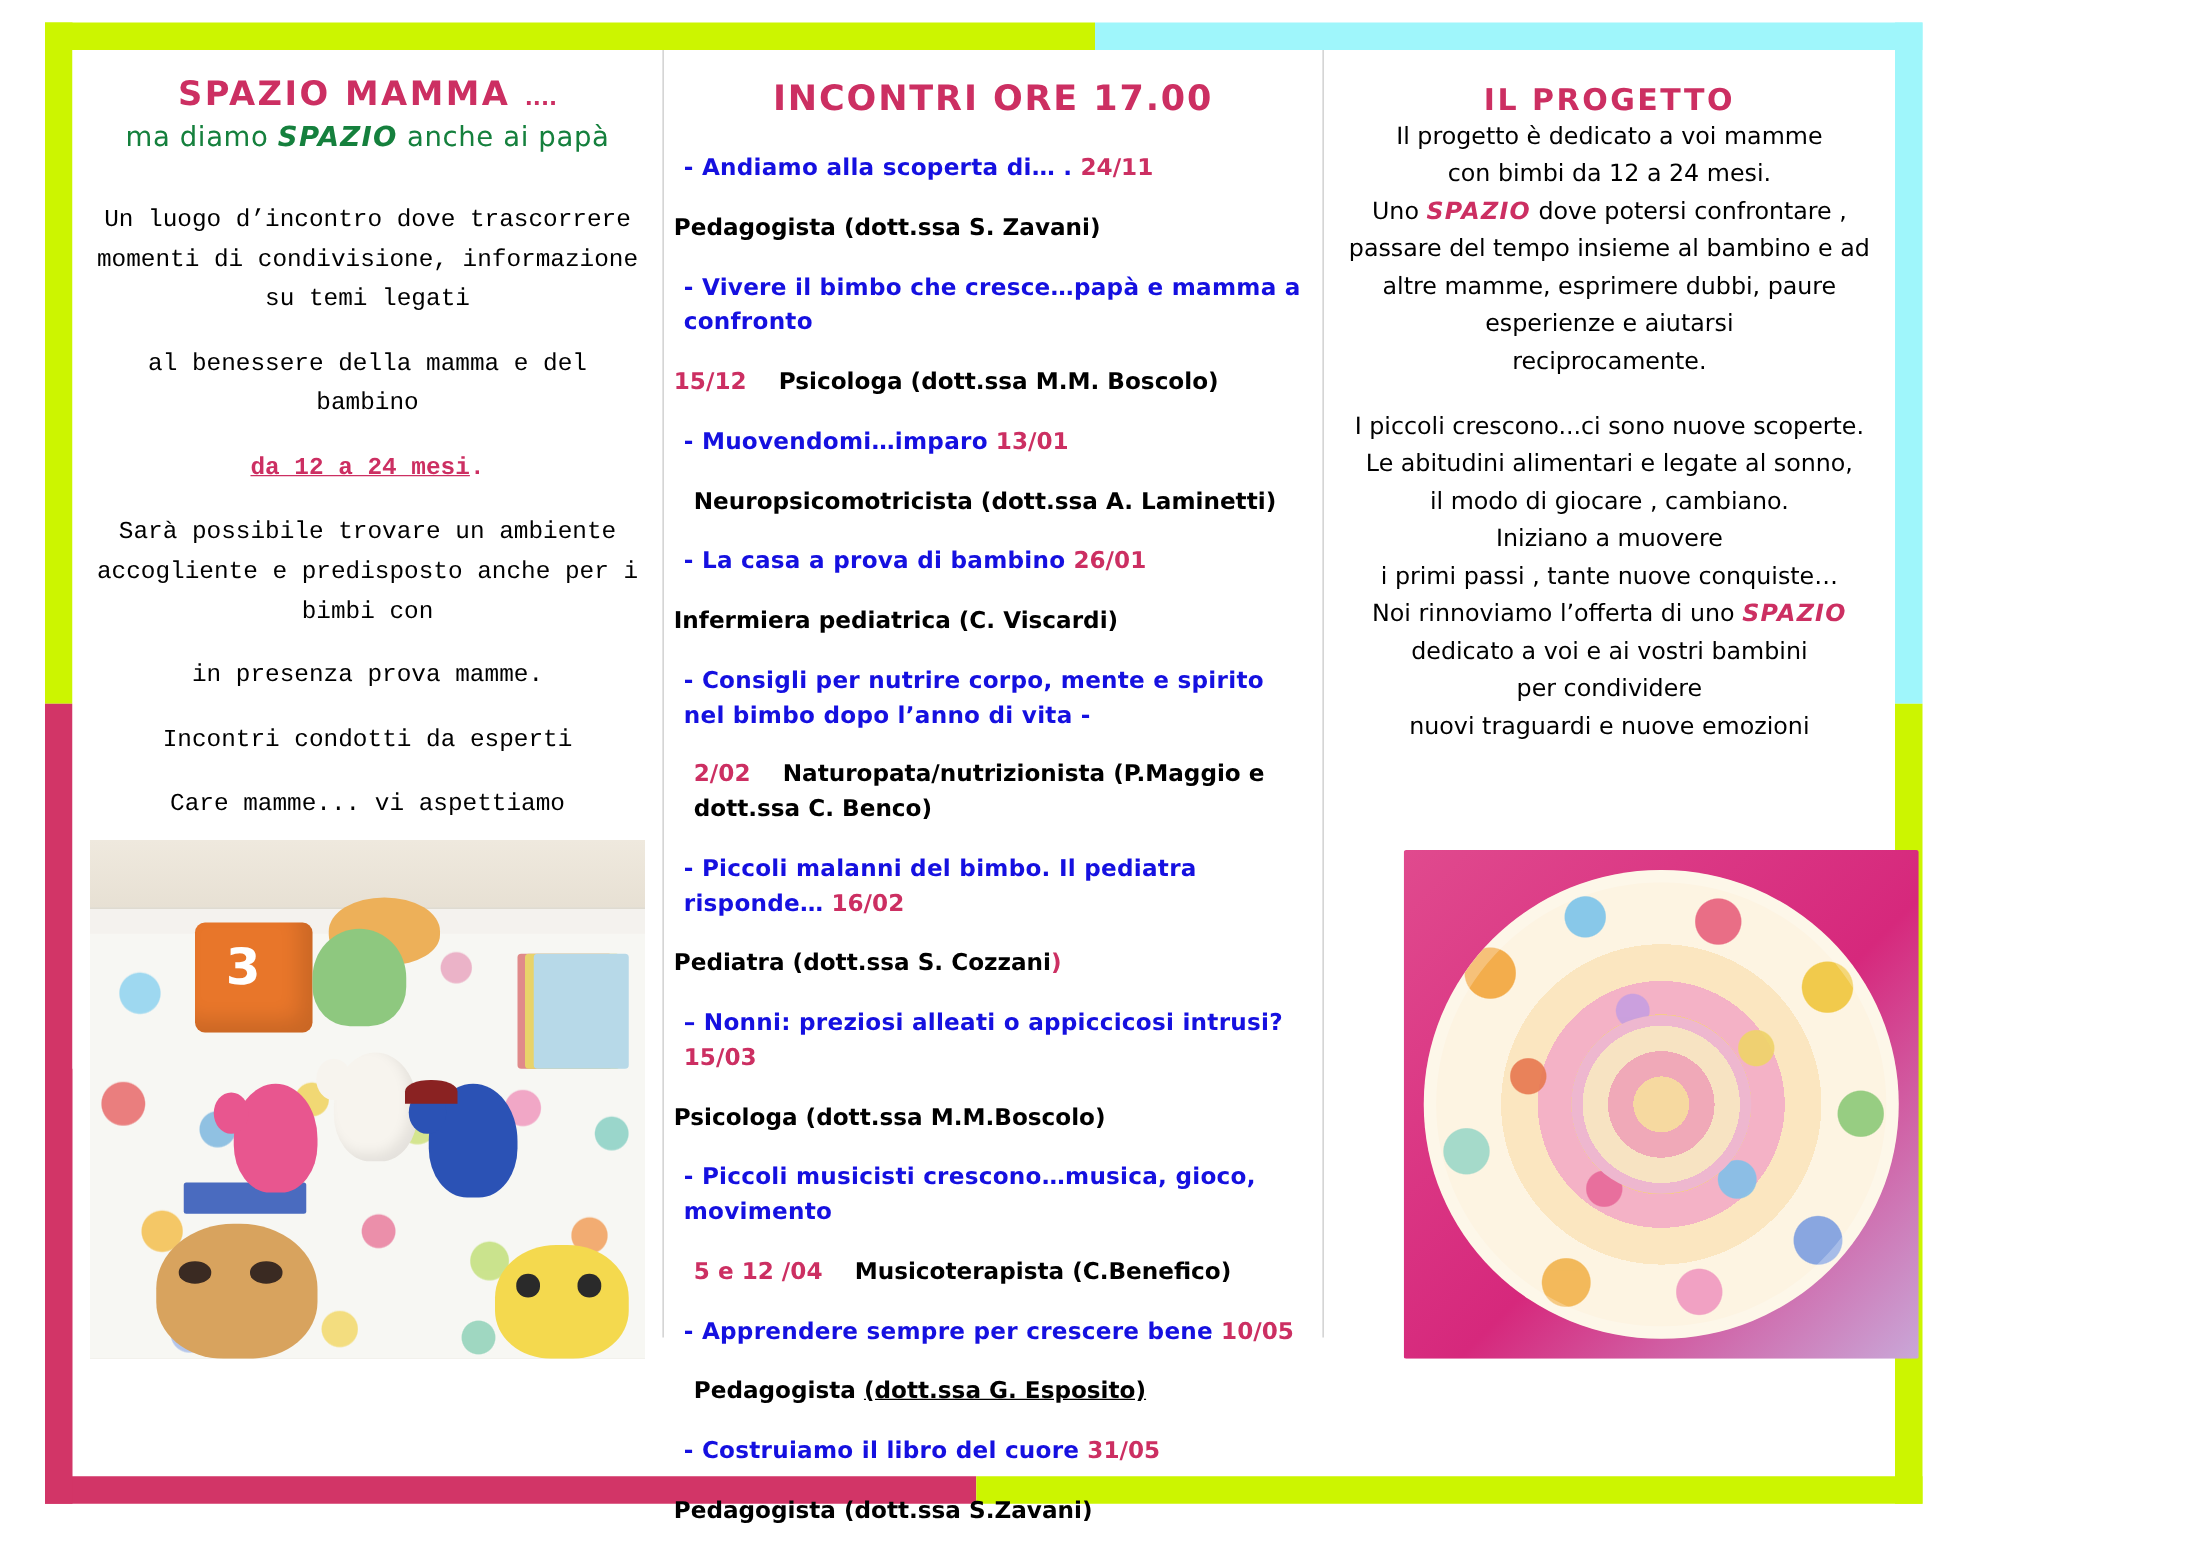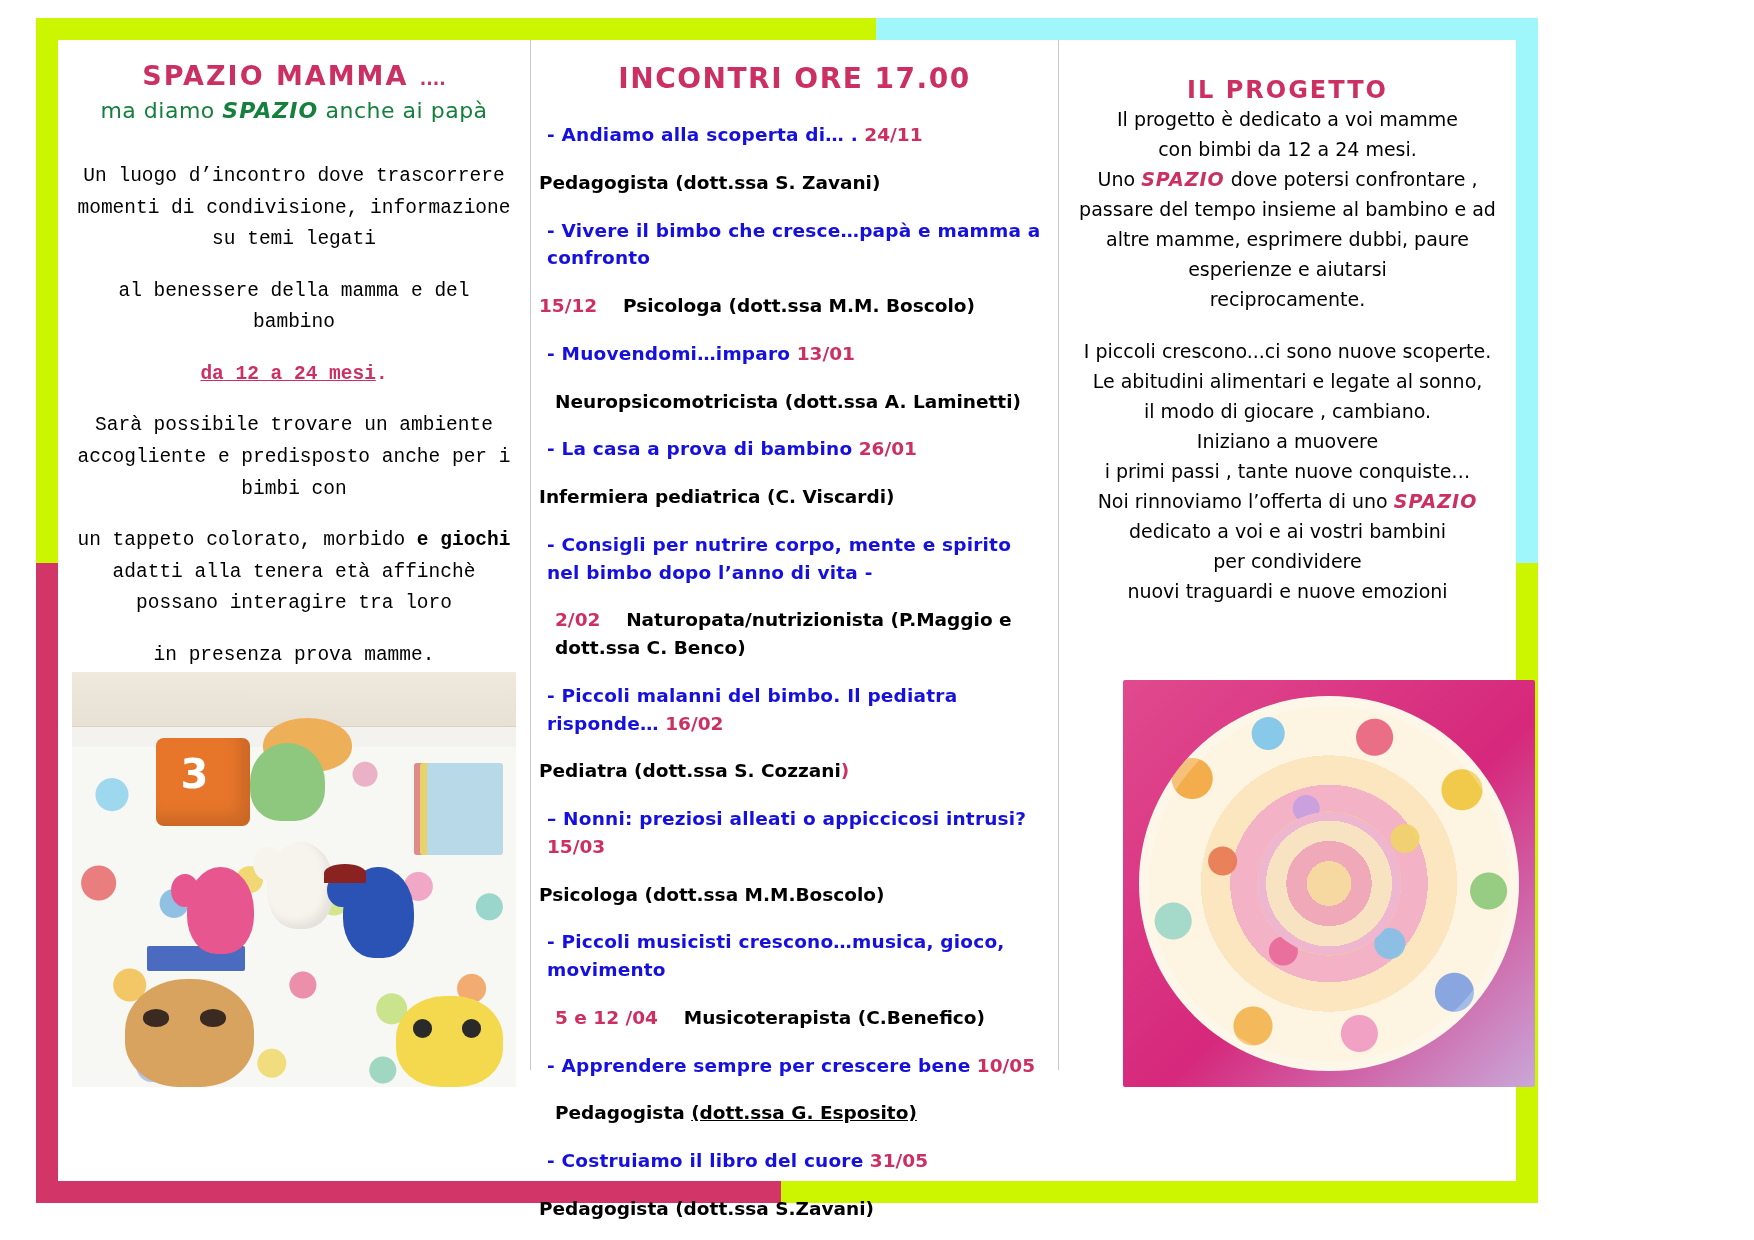--- a/index.html
+++ b/index.html
@@ -79,21 +79,21 @@
   .subtitle-mamma {
     text-align: center;
     color: #15803d;
     font-size: 22px;
     margin-top: 7px;
     letter-spacing: 0.5px;
   }
   .subtitle-mamma .ital { font-style: italic; font-weight: bold; letter-spacing: 1px; }
 
   .title-incontri { font-size: 28px; margin-top: 22px; letter-spacing: 1.5px; }
-  .title-progetto { font-size: 24px; margin-top: 36px; letter-spacing: 2px; }
+  .title-progetto { font-size: 24px; margin-top: 26px; letter-spacing: 2px; }
 
   
   .lp-body {
     margin-top: 38px;
     text-align: center;
     color: #000000;
     font-size: 19.5px;
     line-height: 1.62;
     font-family: Liberation Mono, monospace;
   }
@@ -264,23 +264,20 @@
         <span>ma  diamo </span><span class="ital">SPAZIO</span><span> anche ai papà</span>
       </div>
 
       <div class="lp-body">
         <p>Un luogo d’incontro dove trascorrere momenti di condivisione, informazione su temi legati</p>
         <p>al benessere della mamma e del bambino</p>
         <p>
           <span class="hl">da 12 a 24 mesi</span><span class="hl-dot">.</span>
         </p>
         <p>Sarà possibile trovare un ambiente accogliente e predisposto anche per i bimbi con</p>
-        <p>
-          <span>un tappeto colorato,  morbido </span><span class="bold">e giochi</span><span> adatti alla tenera età affinchè possano interagire tra loro</span>
-        </p>
         <p>in presenza prova mamme.</p>
         <p>Incontri condotti da esperti</p>
         <p>Care mamme... vi aspettiamo</p>
       </div>
 
       <div class="lp-photo">
         <div class="mat-wall"></div>
         <div class="mat-skirt"></div>
         <div class="mat-floor"></div>
         <div class="mat-dots"></div>

